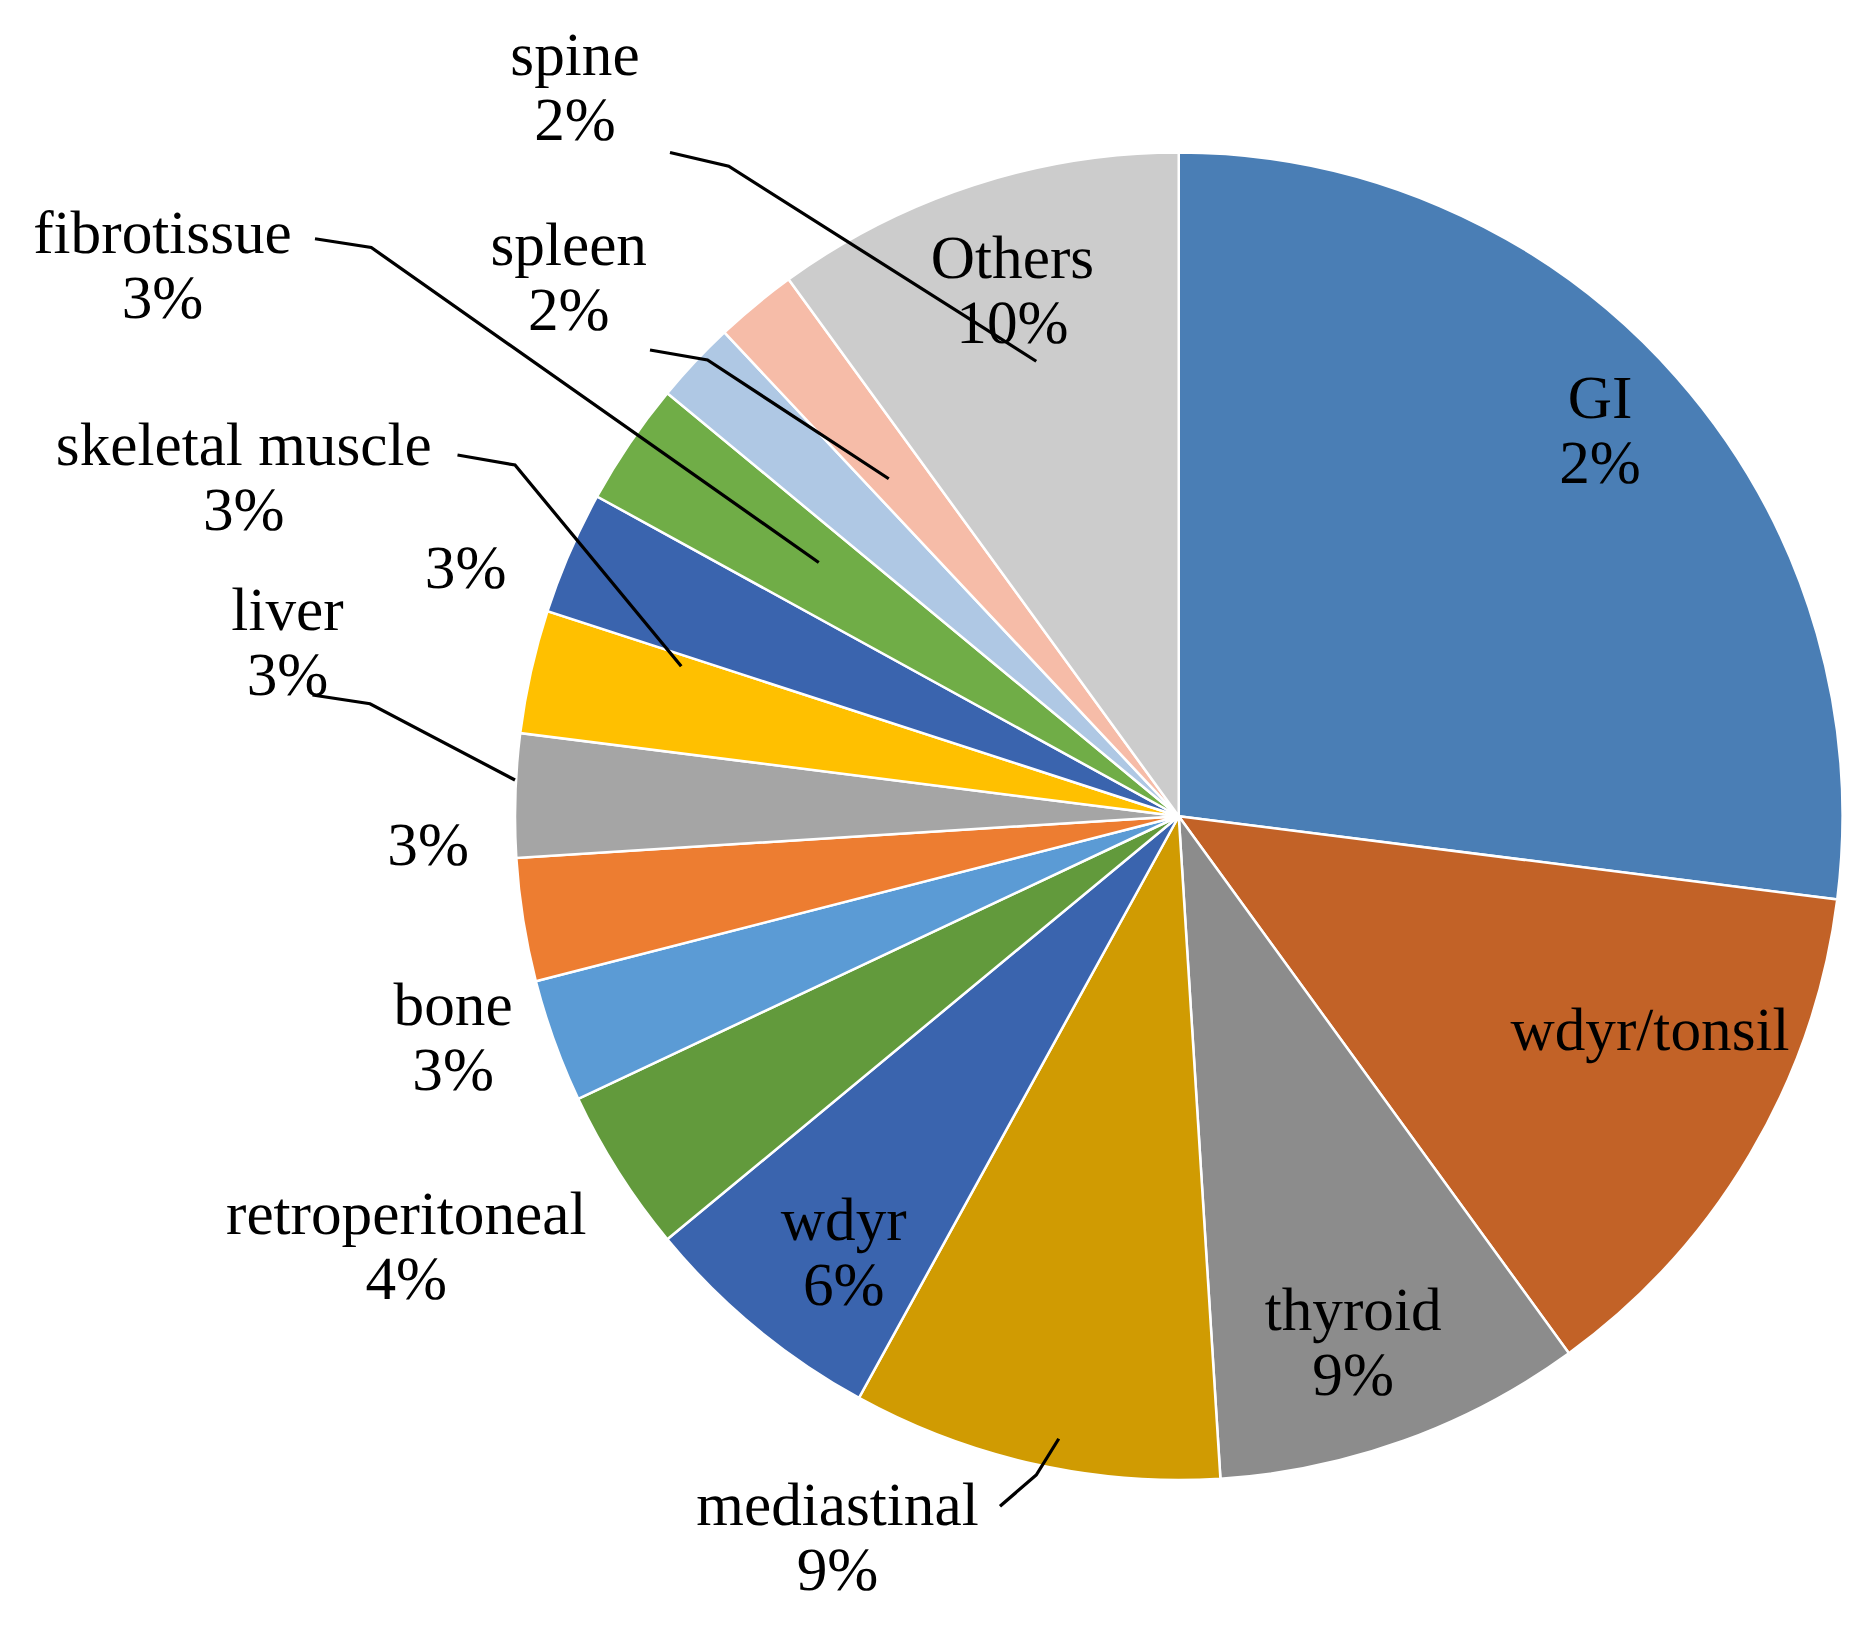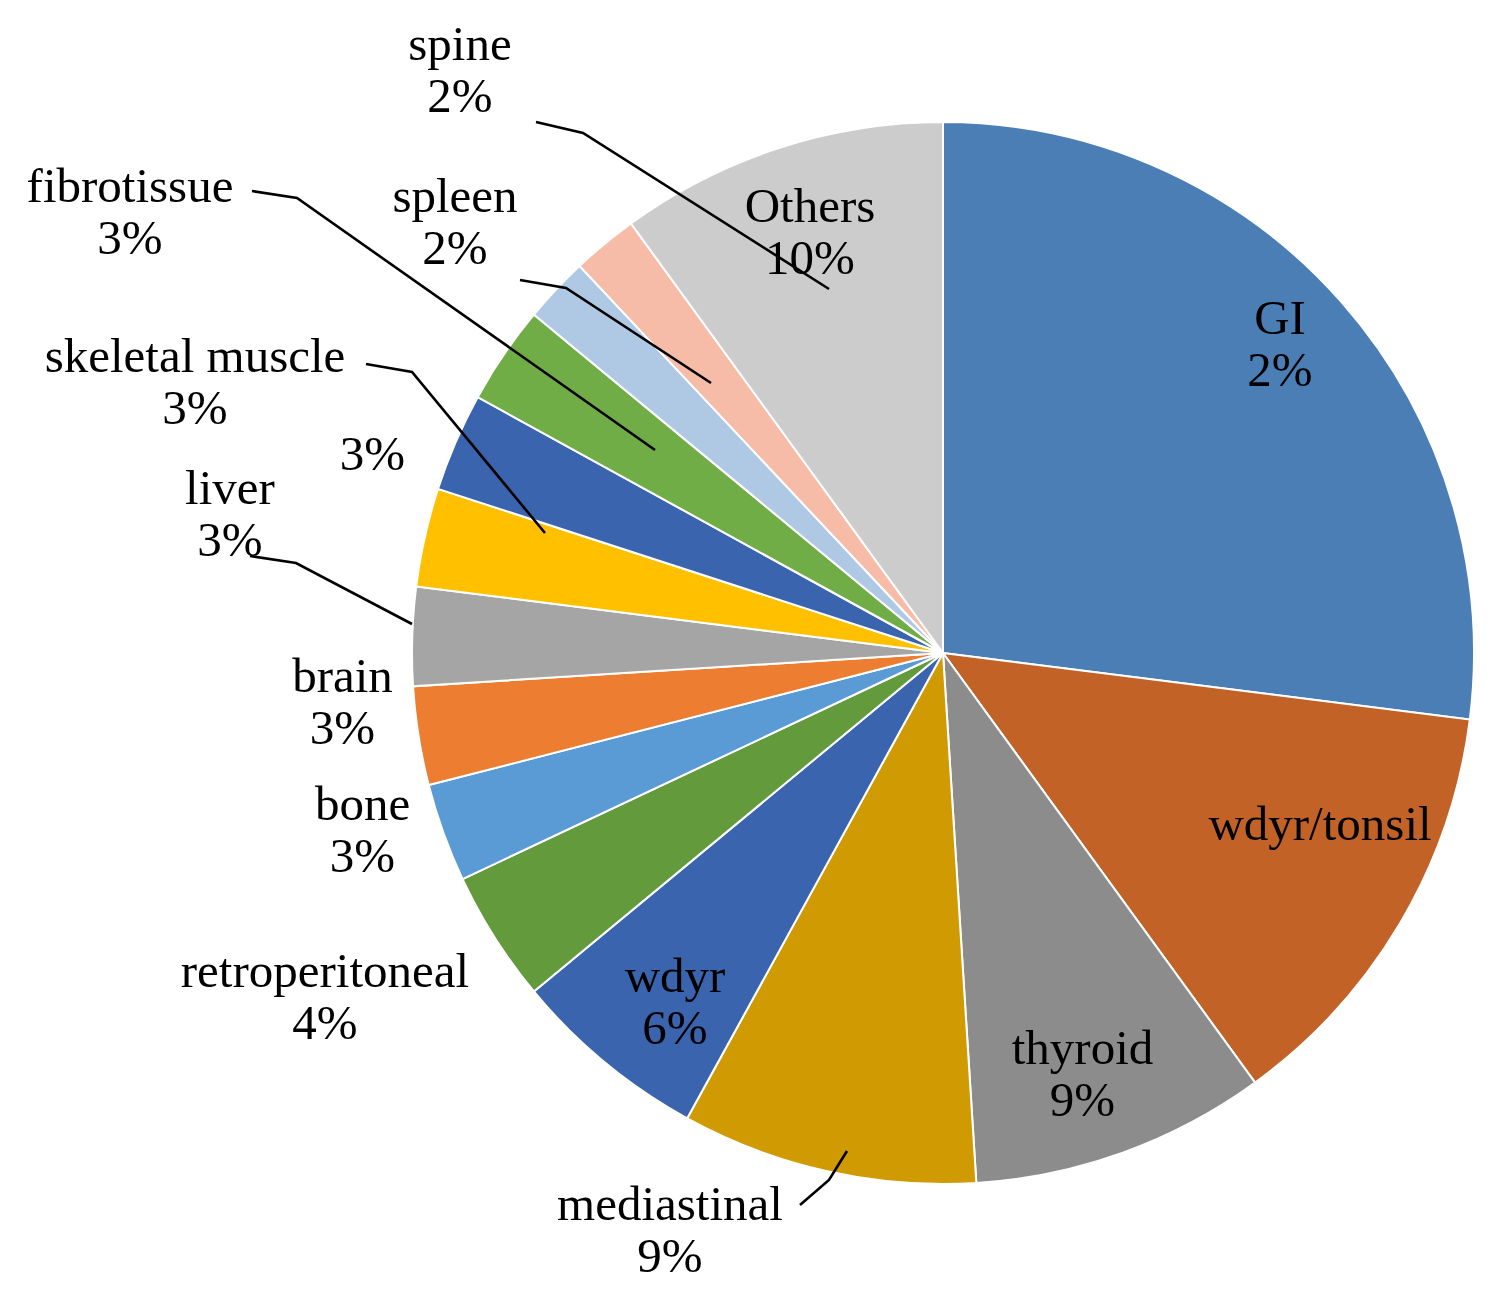--- a/index.html
+++ b/index.html
@@ -122,21 +122,20 @@
   <div class="callout-label pos-spine">
     <span class="lbl-val">3%</span>
   </div>
 
   <div class="callout-label pos-liver">
     <span class="lbl-name">liver</span>
     <span class="lbl-val">3%</span>
   </div>
 
   <div class="callout-label pos-brain">
-    <span class="lbl-name">brain</span>
     <span class="lbl-val">3%</span>
   </div>
 
   <div class="callout-label pos-bone">
     <span class="lbl-name">bone</span>
     <span class="lbl-val">3%</span>
   </div>
 
   <div class="callout-label pos-retroperitoneal">
     <span class="lbl-name">retroperitoneal</span>

